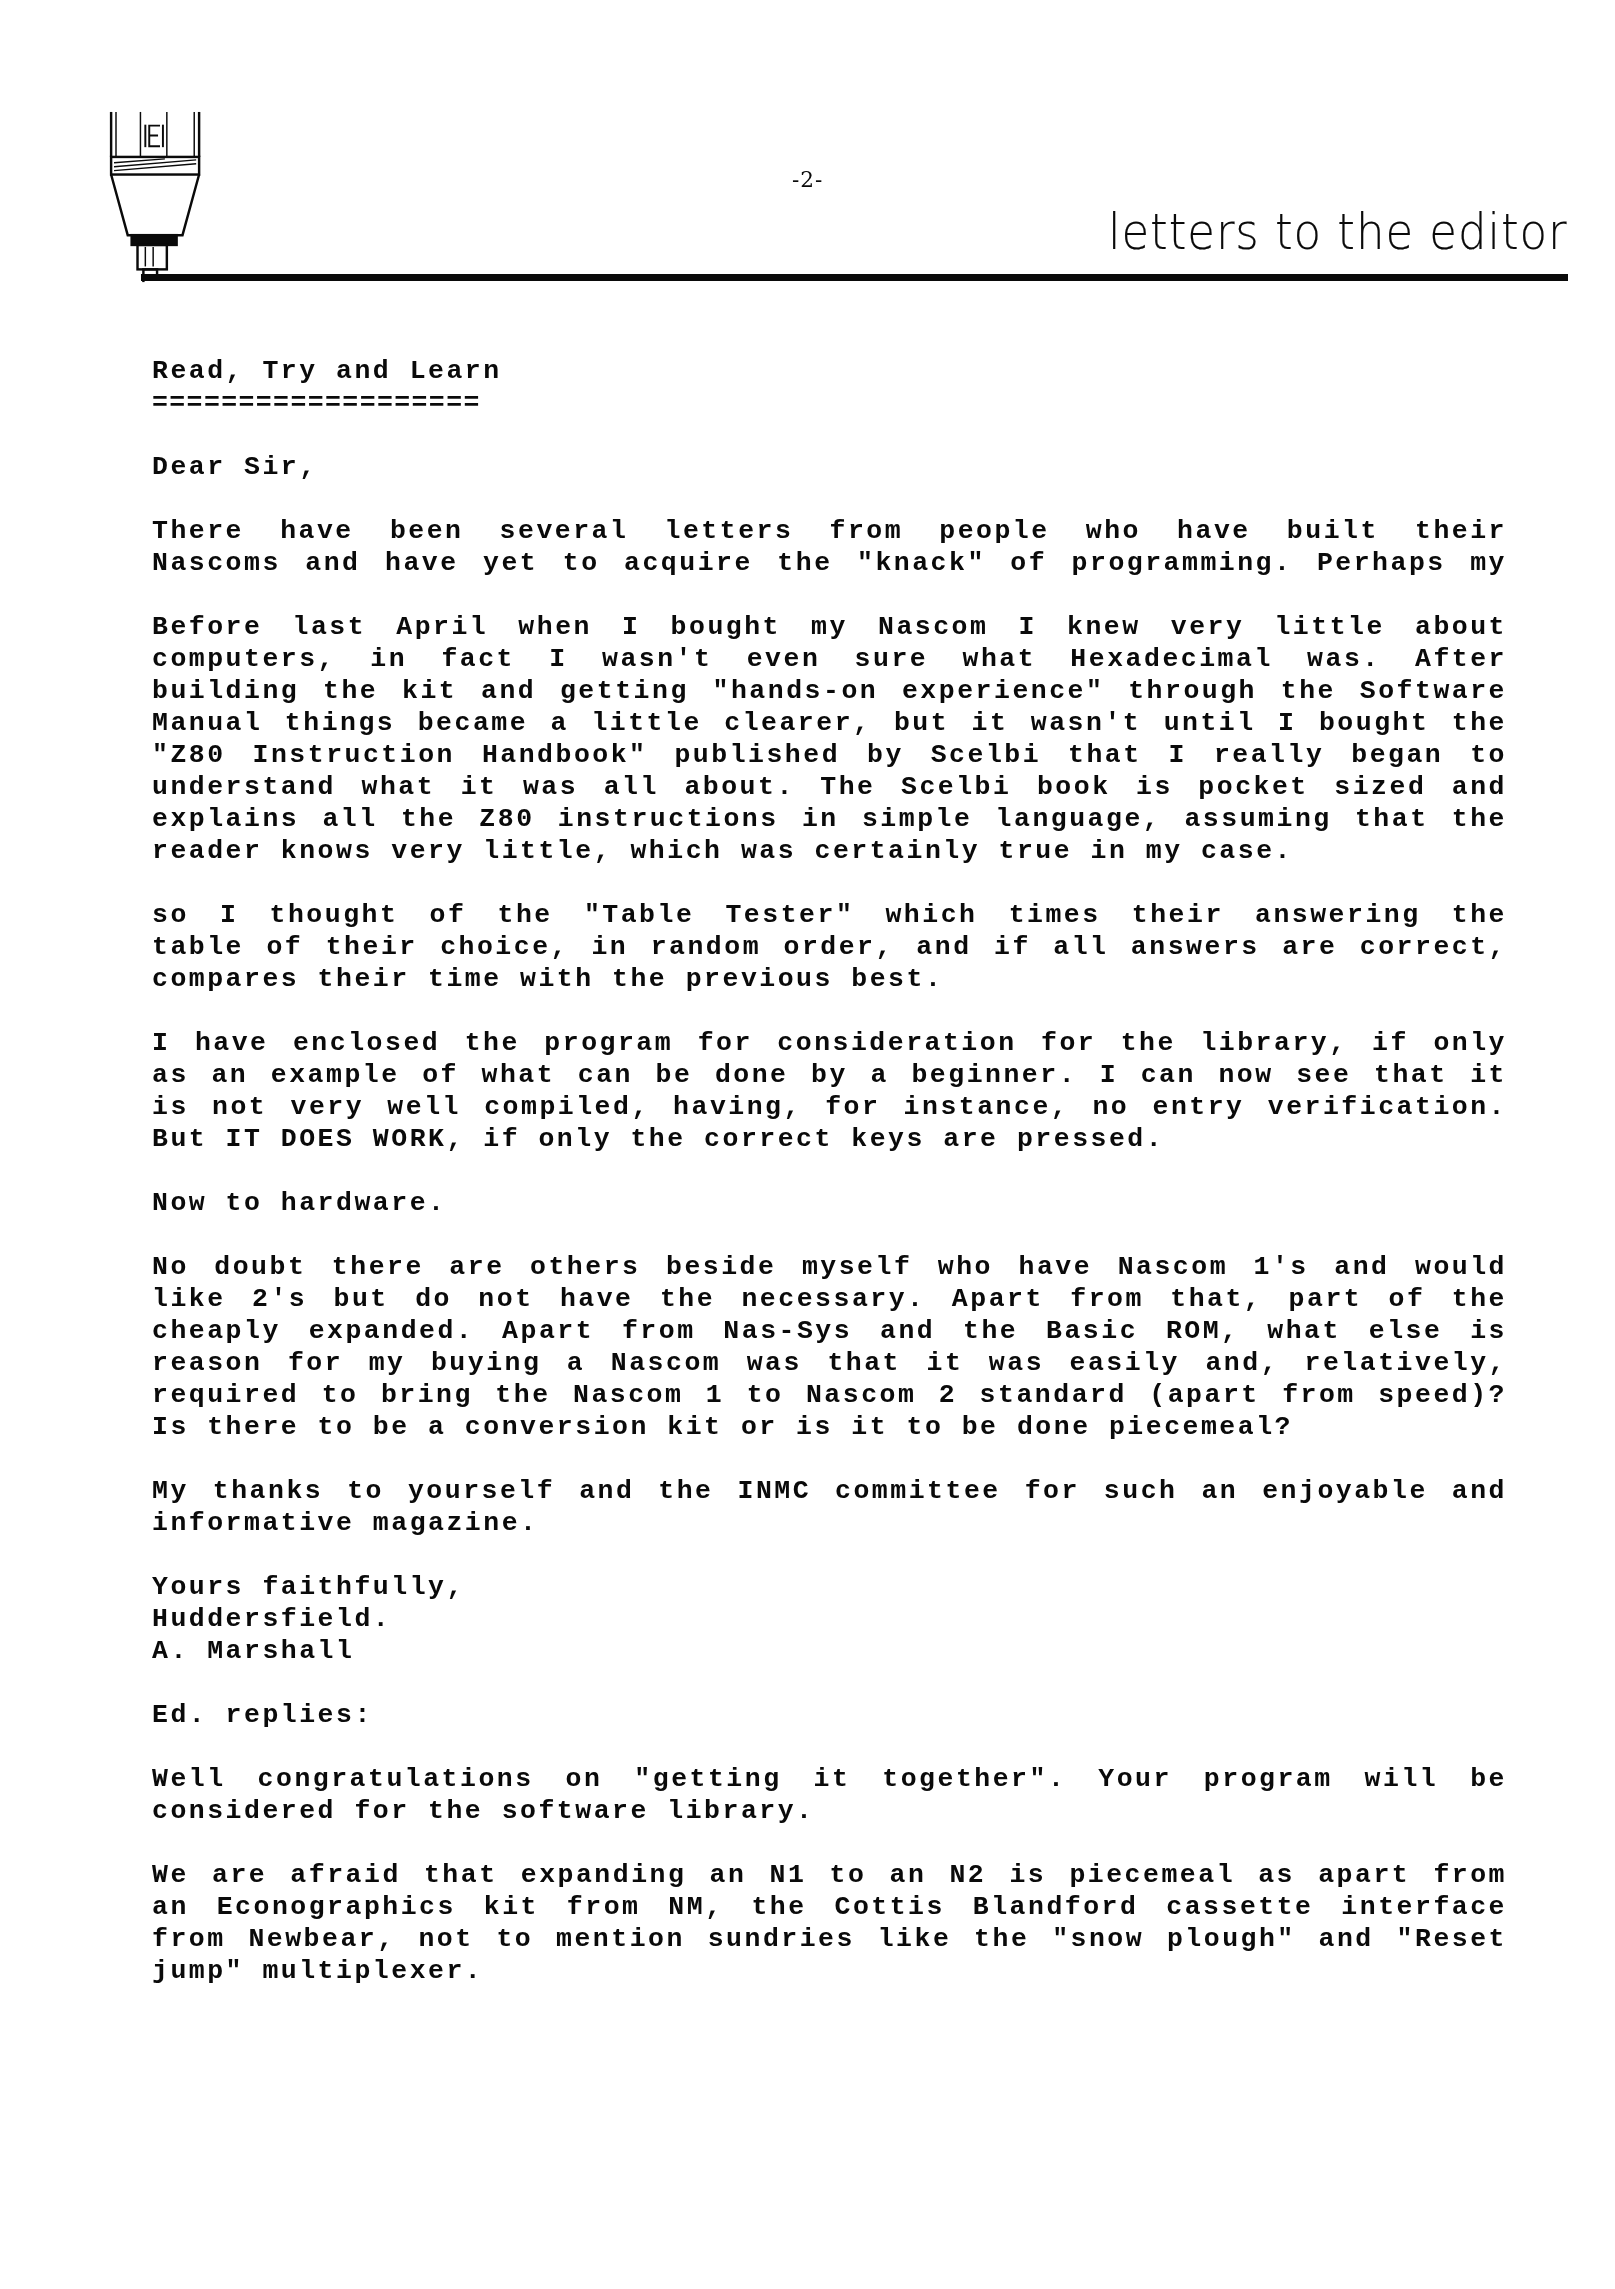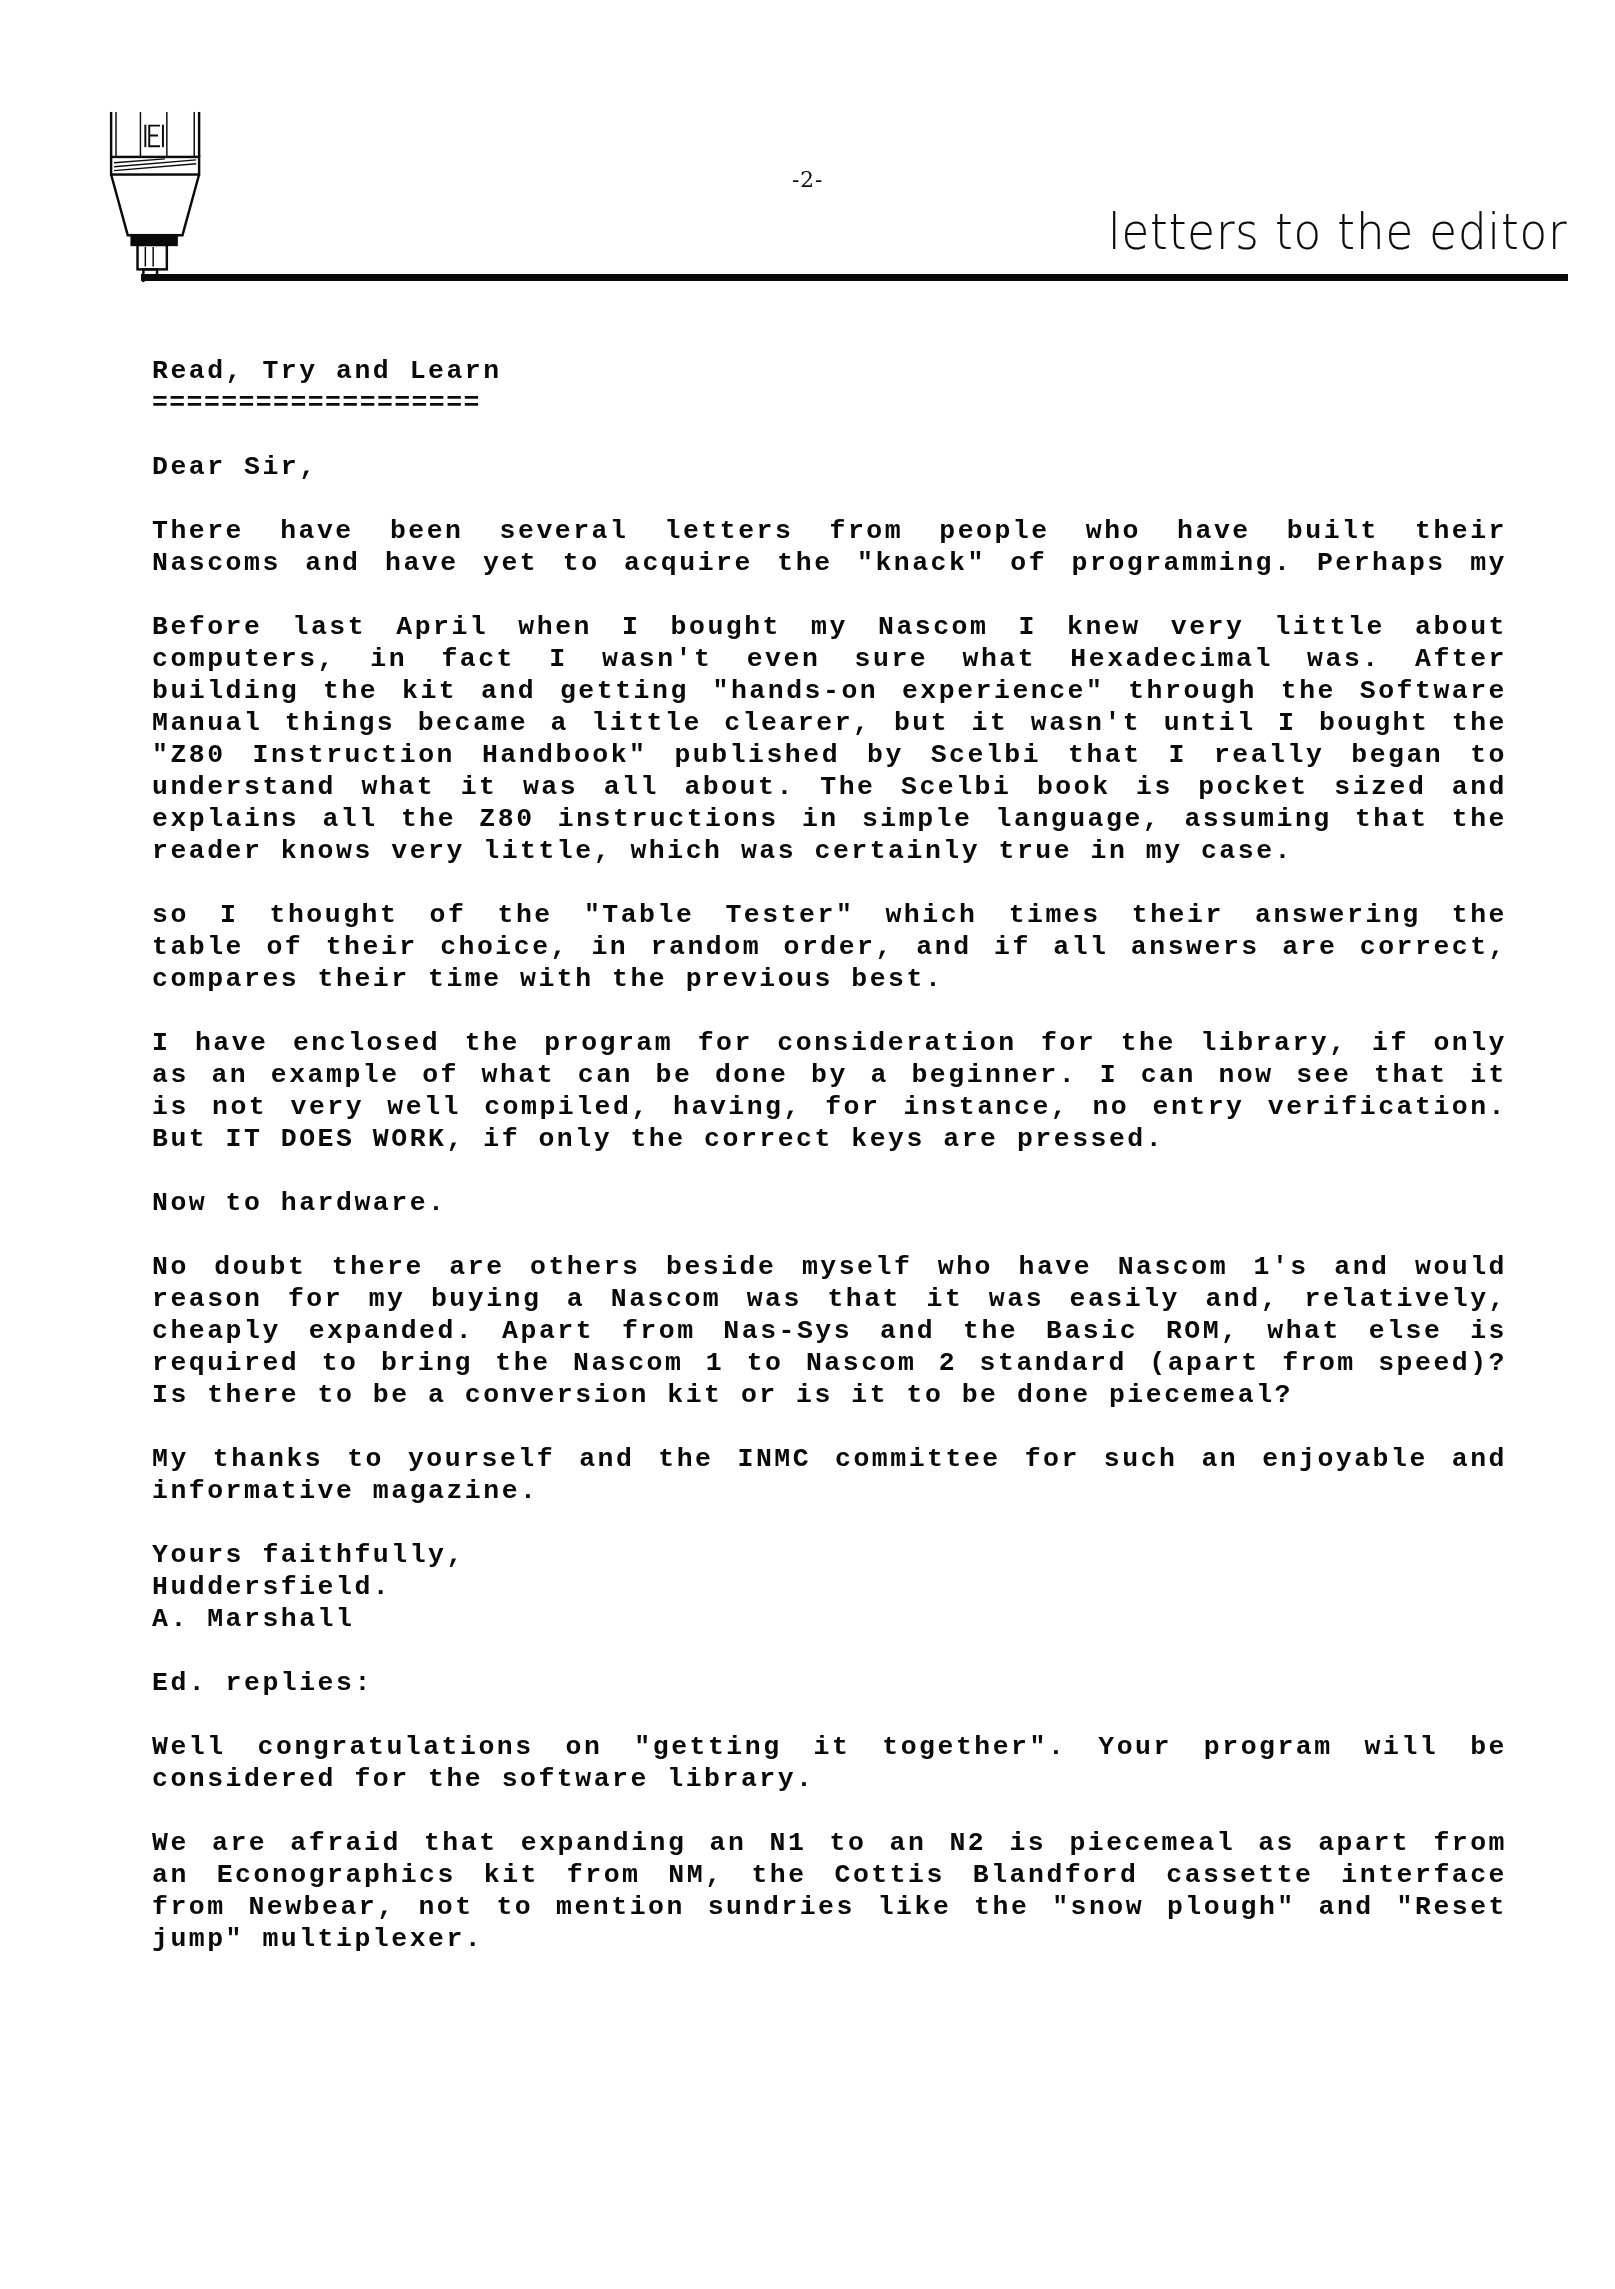--- a/index.html
+++ b/index.html
@@ -158,22 +158,23 @@
     <span class="line">is not very well compiled, having, for instance, no entry verification.</span>
     <span class="line last">But IT DOES WORK, if only the correct keys are pressed.</span>
   </p>
 
   <p>
     <span class="line last">Now to hardware.</span>
   </p>
 
   <p>
     <span class="line">No doubt there are others beside myself who have Nascom 1's  and  would</span>
+    <span class="line">like  2's  but  do not have the necessary. Apart from that, part of the</span>
+    <span class="line">cheaply  expanded.  Apart  from Nas-Sys and the Basic ROM, what else is</span>
     <span class="line">reason for my buying a Nascom was that it was easily  and,  relatively,</span>
-    <span class="line">cheaply  expanded.  Apart  from Nas-Sys and the Basic ROM, what else is</span>
     <span class="line">required to bring the Nascom 1 to Nascom 2 standard (apart from speed)?</span>
     <span class="line last">Is there to be a conversion kit or is it to be done piecemeal?</span>
   </p>
 
   <p>
     <span class="line">My thanks to yourself and the INMC committee for such an enjoyable  and</span>
     <span class="line last">informative magazine.</span>
   </p>
 
   <p class="signature">

